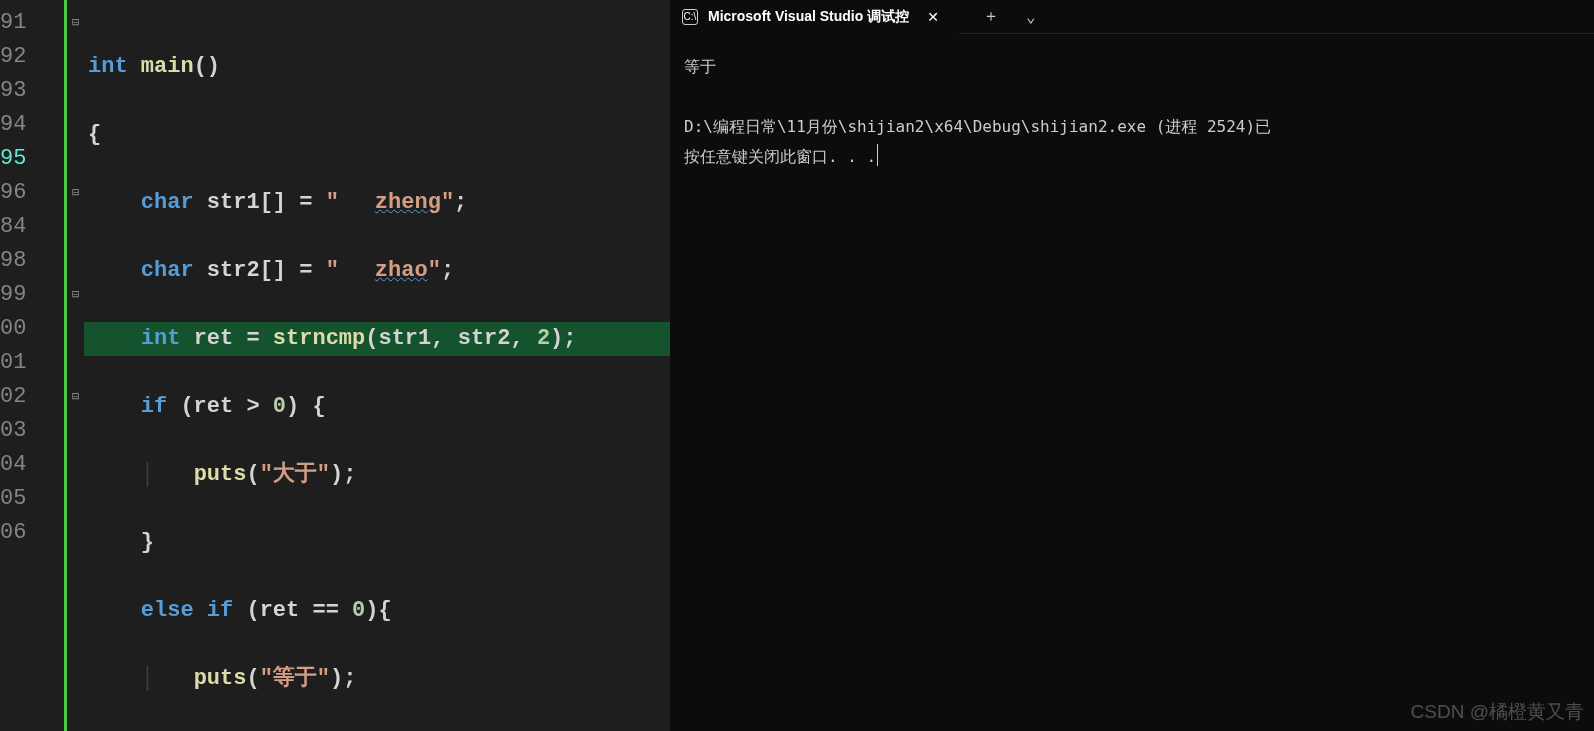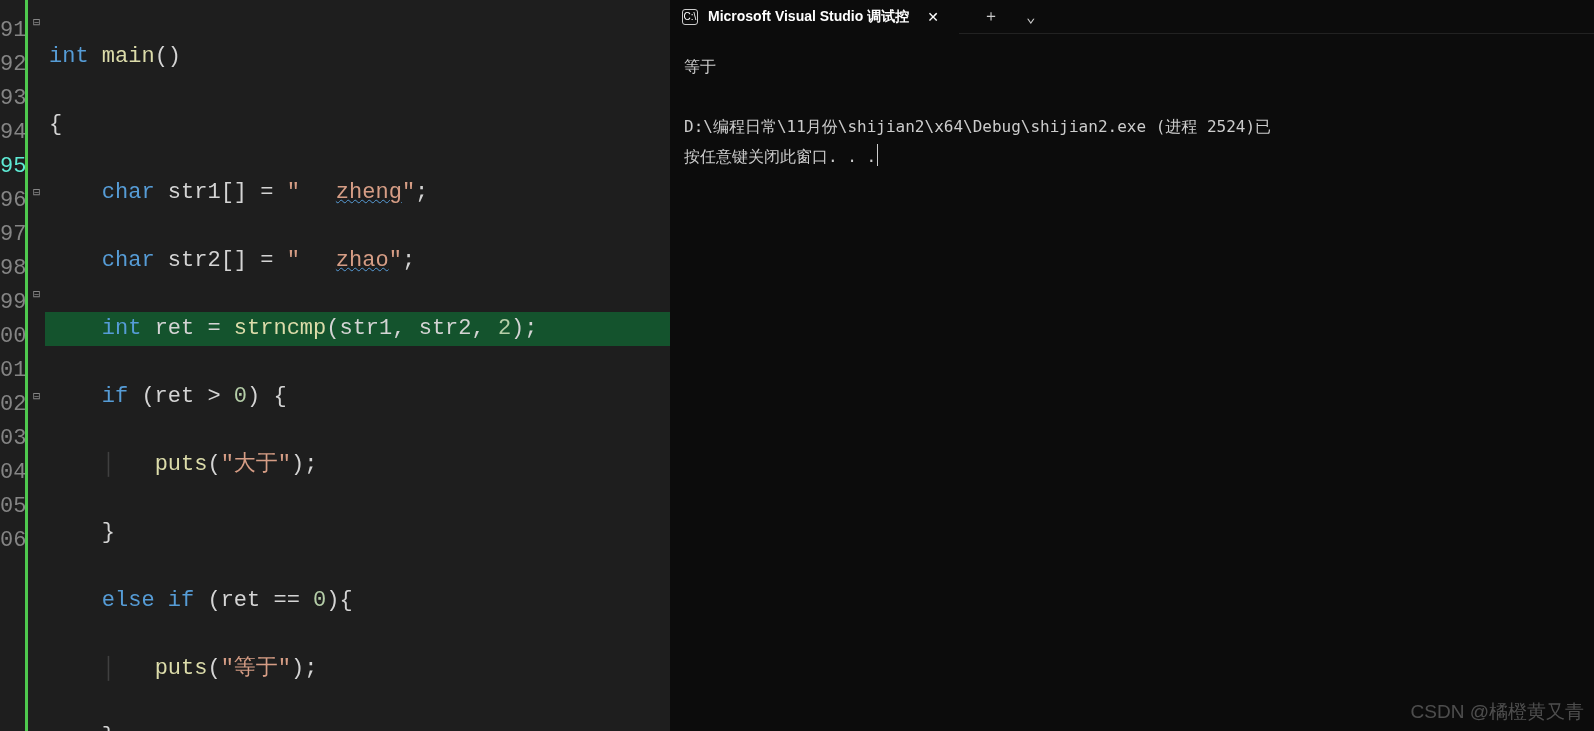--- a/index.html
+++ b/index.html
@@ -12,49 +12,50 @@
       overflow: hidden;
       display: flex;
     }
     .editor-pane {
       width: 670px;
       height: 100%;
       background: #1e1e1e;
       display: flex;
     }
     .gutter {
-      width: 25px;
+      width: 64px;
       text-align: left;
       padding-right: 6px;
       background: #1e1e1e;
       color: #858585;
       font-size: 22px;
       line-height: 34px;
-      padding-top: 14px;
+      padding-top: 6px;
       user-select: none;
     }
     .gutter .current { color: #5eead4; }
     .fold-ribbon {
       width: 20px;
       background: #1e1e1e;
       border-left: 3px solid #4ec94e;
       font-size: 12px;
       color: #858585;
       line-height: 34px;
       padding-top: 6px;
       text-align: center;
     }
     .fold-ribbon div { height: 34px; }
     .code-area {
       flex: 1;
       font-size: 22px;
       line-height: 34px;
-      padding-top: 6px;
+      padding-top: 16px;
       padding-left: 4px;
       white-space: pre;
+      font-weight: bold;
     }
     .code-line { height: 34px; }
     .highlighted-line {
       background: #14532d;
       display: block;
       margin-left: -4px;
       padding-left: 4px;
     }
     .kw { color: #569cd6; }
     .fn { color: #dcdcaa; }
@@ -135,21 +136,21 @@
 <body>
 
 <div class="editor-pane">
   <div class="gutter">
     <div>91</div>
     <div>92</div>
     <div>93</div>
     <div>94</div>
     <div class="current">95</div>
     <div>96</div>
-    <div>97</div>
+    <div>84</div>
     <div>98</div>
     <div>99</div>
     <div>00</div>
     <div>01</div>
     <div>02</div>
     <div>03</div>
     <div>04</div>
     <div>05</div>
     <div>06</div>
   </div>

